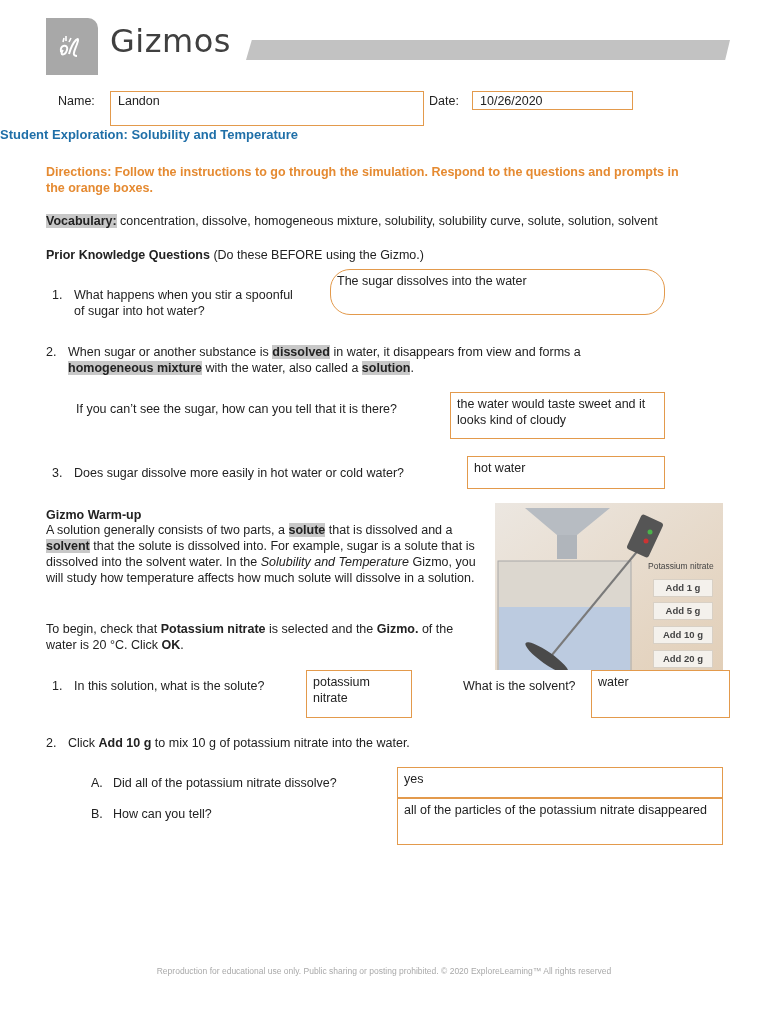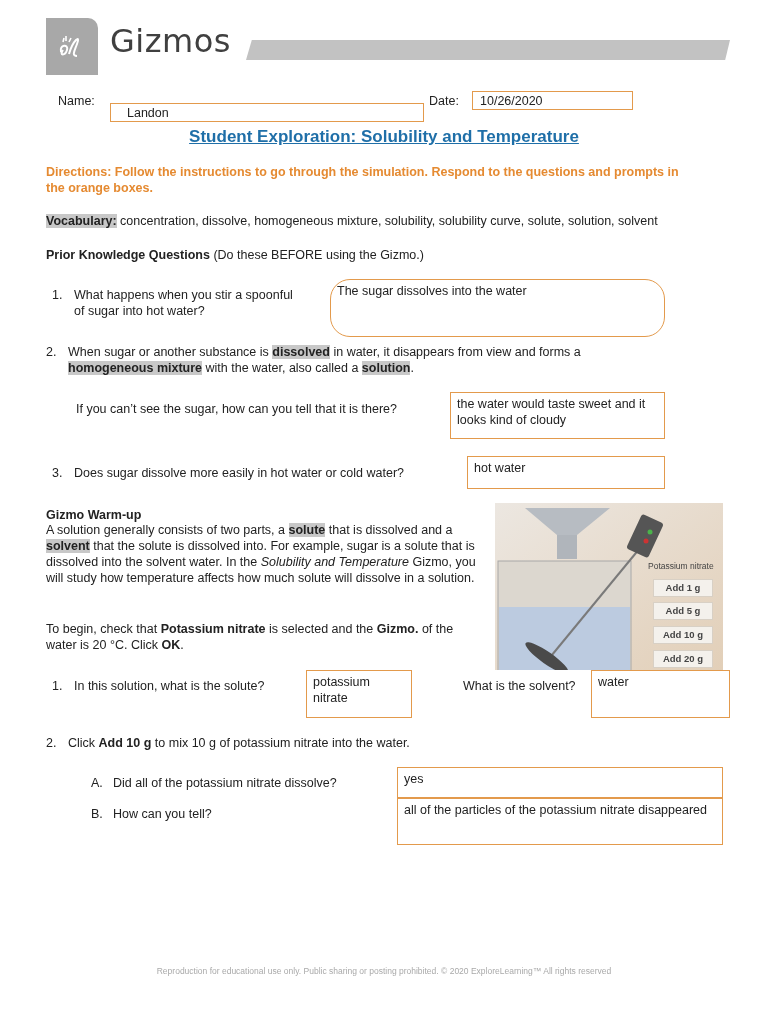--- a/index.html
+++ b/index.html
@@ -5,21 +5,21 @@
   * { box-sizing: border-box; margin: 0; padding: 0; }
   html, body { width: 768px; height: 1024px; background: #ffffff; overflow: hidden; }
   body { position: relative; font-family: "Liberation Sans", sans-serif; color: #222; font-size: 12.5px; }
   .abs { position: absolute; }
   .logo-box { left: 46px; top: 18px; width: 52px; height: 57px; background: #a8a8a8; border-top-right-radius: 10px; display:flex; align-items:center; justify-content:center; }
   .logo-box svg { width: 34px; height: 34px; }
   .brand { left: 110px; top: 22px; font-size: 32px; color: #404040; letter-spacing: 0.5px; font-family: "DejaVu Sans", sans-serif; }
   .brand-bar { left: 246px; top: 40px; width: 484px; height: 20px; background: #c2c2c2; clip-path: polygon(1.2% 0, 100% 0, 99% 100%, 0 100%); }
   .lbl { font-size: 12.5px; color: #222; }
   .box { position: absolute; border: 1px solid #e39a4c; background: #fff; font-size: 12.5px; color: #222; padding: 3px 6px; line-height: 16px; }
-  .title { left: 0; width: 768px; top: 127px; text-align: center; font-weight: bold; font-size: 17px; color: #1f6fa8; text-decoration: underline; }
+  .title { left: 0; width: 768px; top: 127px; font-weight: bold; font-size: 13px; color: #1f6fa8; }
   .directions { left: 46px; top: 164px; width: 650px; color: #e58a31; font-weight: bold; font-size: 12.5px; line-height: 16px; }
   .hl { background: #c8c8c8; font-weight: bold; }
   .b { font-weight: bold; }
   .q { font-size: 12.5px; line-height: 16px; }
   .num { display: inline-block; width: 22px; }
   .sim { left: 495px; top: 503px; width: 228px; height: 167px; background: #e8ddd0; overflow: hidden; }
   .sim-btn { position: absolute; left: 158px; width: 60px; height: 18px; background: #f4f1ec; border: 1px solid #d8d0c5; font-size: 9.5px; font-weight: bold; color: #444; text-align: center; line-height: 16px; }
   .footer { left: 0; width: 768px; top: 966px; text-align: center; font-size: 8.5px; color: #a9a9a9; }
 </style>
 </head>
@@ -28,41 +28,41 @@
 <div class="abs logo-box">
   <svg viewBox="0 0 34 34">
     <path d="M6 22 C 4 14, 14 14, 12 20 C 10 26, 4 26, 8 20 M 14 24 C 18 10, 26 4, 22 14 C 20 20, 16 26, 22 26" stroke="#fff" stroke-width="2" fill="none"></path>
     <path d="M8 12 l1 -4 M11 11 l0 -5 M14 12 l2 -4" stroke="#fff" stroke-width="1.6" fill="none"></path>
   </svg>
 </div>
 <div class="abs brand">Gizmos</div>
 <div class="abs brand-bar"></div>
 
 <div class="abs lbl" style="left:58px;top:94px;">Name:</div>
-<div class="box" style="left:110px;top:91px;width:314px;height:19px;padding:1px 16px;margin-top:12px;">Landon</div>
+<div class="box" style="left:110px;top:91px;width:314px;height:35px;padding:1px 7px;">Landon</div>
 <div class="abs lbl" style="left:429px;top:94px;">Date:</div>
 <div class="box" style="left:472px;top:91px;width:161px;height:19px;padding:1px 7px;">10/26/2020</div>
 
 <div class="abs title">Student Exploration: Solubility and Temperature</div>
 
 <div class="abs directions">Directions: Follow the instructions to go through the simulation. Respond to the questions and prompts in the orange boxes.</div>
 
 <div class="abs q" style="left:46px;top:213px;width:700px;">
   <span class="hl">Vocabulary:</span><span> concentration, dissolve, homogeneous mixture, solubility, solubility curve, solute, solution, solvent</span>
 </div>
 
 <div class="abs q" style="left:46px;top:247px;width:700px;">
   <span class="b">Prior Knowledge Questions</span><span> (Do these BEFORE using the Gizmo.)</span>
 </div>
 
 <div class="abs q" style="left:52px;top:287px;width:280px;">
   <span class="num">1.</span><span>What happens when you stir a spoonful</span><br>
   <span class="num"></span><span>of sugar into hot water?</span>
 </div>
-<div class="box" style="left:330px;top:279px;width:335px;height:58px;border-radius:20px;">The sugar dissolves into the water</div>
+<div class="box" style="left:330px;top:269px;width:335px;height:46px;border-radius:20px;">The sugar dissolves into the water</div>
 
 <div class="abs q" style="left:46px;top:344px;width:680px;">
   <span class="num">2.</span><span>When sugar or another substance is </span><span class="hl">dissolved</span><span> in water, it disappears from view and forms a</span><br>
   <span class="num"></span><span class="hl">homogeneous mixture</span><span> with the water, also called a </span><span class="hl">solution</span><span>.</span>
 </div>
 <div class="abs q" style="left:76px;top:401px;">If you can’t see the sugar, how can you tell that it is there?</div>
 <div class="box" style="left:450px;top:392px;width:215px;height:47px;">the water would taste sweet and it looks kind of cloudy</div>
 
 <div class="abs q" style="left:52px;top:465px;">
   <span class="num">3.</span><span>Does sugar dissolve more easily in hot water or cold water?</span>

